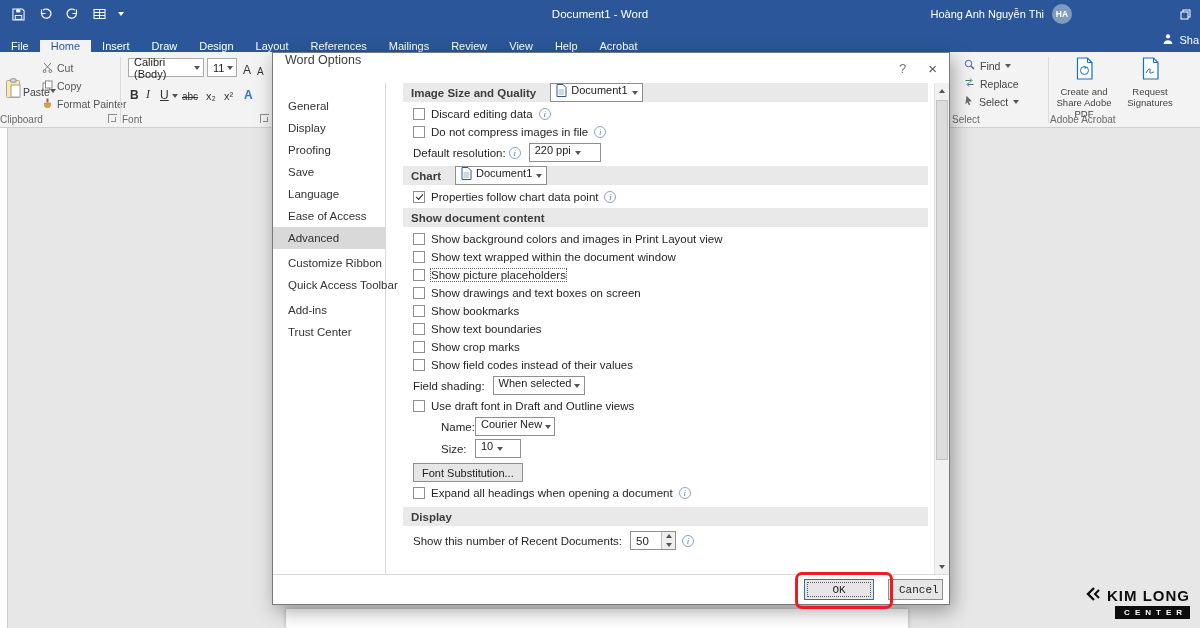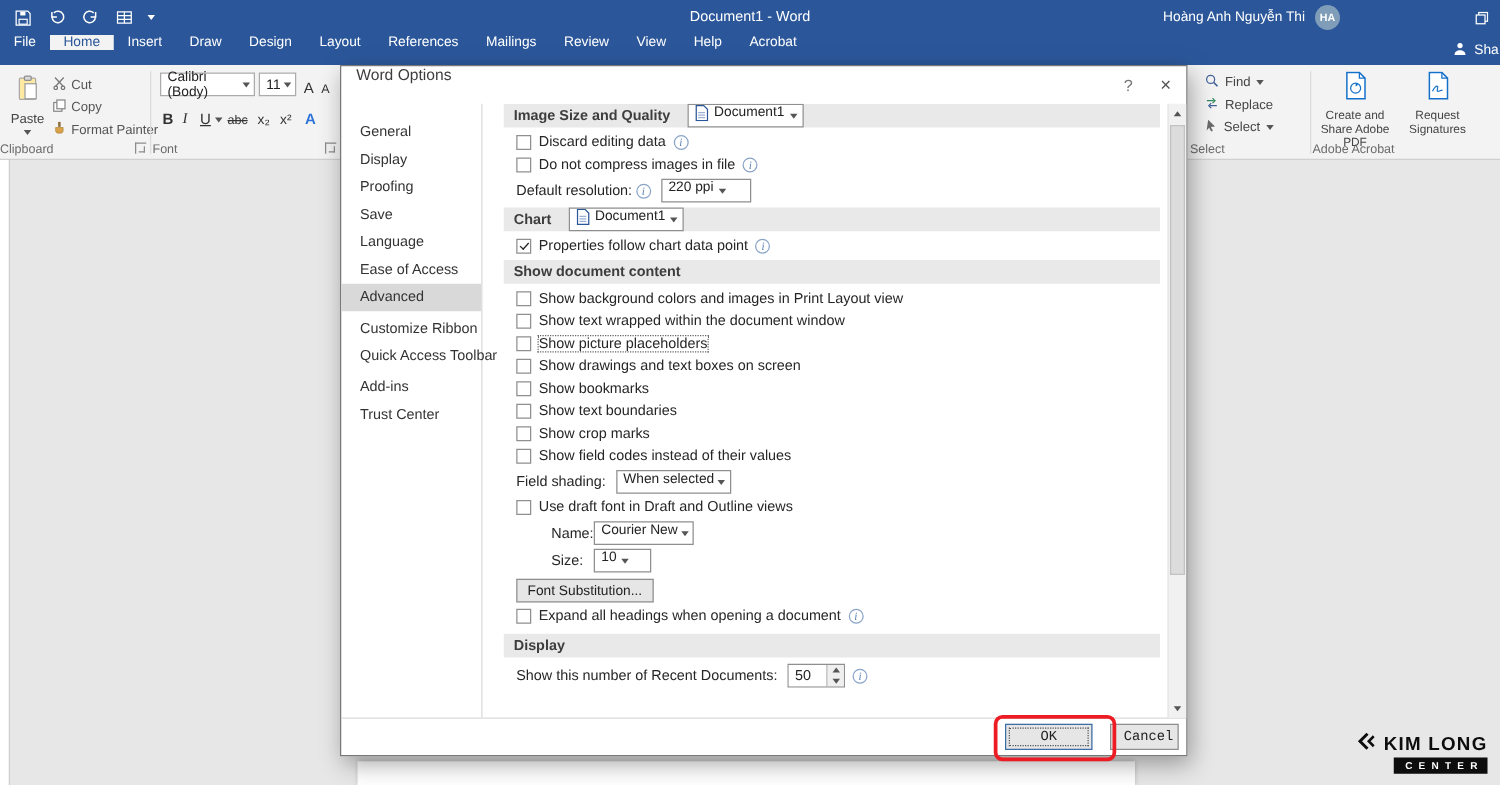--- a/index.html
+++ b/index.html
@@ -13,36 +13,36 @@
   .qat-caret{width:0;height:0;border-left:3px solid transparent;border-right:3px solid transparent;border-top:4px solid #fff}
   .win-title{position:absolute;left:0;right:0;text-align:center;font-size:11.5px;color:#fff;pointer-events:none}
   .account{position:absolute;right:128px;display:flex;align-items:center;gap:8px}
   .account-name{font-size:11px;color:#fff}
   .avatar{width:20px;height:20px;border-radius:50%;background:#7f9db9;display:flex;align-items:center;justify-content:center;font-size:8.5px;font-weight:bold;color:#fff}
   .win-controls{position:absolute;right:0;top:0;height:28px;display:flex}
   .win-btn{width:30px;height:28px;display:flex;align-items:center;justify-content:center}
 
   
   .tabrow{position:absolute;left:0;top:28px;width:1200px;height:24px;background:var(--titlebar,#2b579a);display:flex;align-items:stretch;color:#fff;z-index:5}
-  .tabs{display:flex;align-items:flex-start}
+  .tabs{display:flex;align-items:flex-end}
   .tab{display:flex;align-items:center;padding:0 11px;font-size:11px;white-space:nowrap}
   .tab.active{background:var(--ribbon_bg,#f3f3f3);color:var(--accent,#2b579a)}
   .tellme{display:flex;align-items:center;gap:6px;margin-left:14px;font-size:11px;white-space:nowrap}
   .share{position:absolute;right:0;top:0;height:24px;display:flex;align-items:center;gap:5px;padding-right:1px;overflow:hidden}
 
   
   .ribbon{position:absolute;left:0;top:52px;width:1200px;height:76px;background:var(--ribbon_bg,#f3f3f3);border-bottom:1px solid #d2d0ce;z-index:4}
   .rgroup{position:absolute;top:0;height:75px}
   .glabel{position:absolute;bottom:2px;left:0;right:0;font-size:10px;color:#6a6a6a;white-space:nowrap}
   .launcher{position:absolute;right:3px;bottom:4px;width:9px;height:9px;border-left:1px solid #8c8c8c;border-top:1px solid #8c8c8c}
   .launcher::after{content:"";position:absolute;right:1px;bottom:1px;width:4px;height:4px;border-right:1.5px solid #8c8c8c;border-bottom:1.5px solid #8c8c8c}
   .gsep{position:absolute;top:5px;height:66px;width:1px;background:#dcdcdc}
 
   .g-clipboard{left:0;width:120px}
-  .paste-btn{position:absolute;left:4px;top:4px;width:36px;height:62px;display:flex;flex-direction:column;align-items:center;padding-top:4px}
+  .paste-btn{position:absolute;left:4px;top:4px;width:36px;height:62px;display:flex;align-items:center;padding-top:4px}
   .plabel{margin-top:5px;color:#444;font-size:10.5px}
   .pcaret{margin-top:3px;width:0;height:0;border-left:3px solid transparent;border-right:3px solid transparent;border-top:4px solid #555}
   .small-cmd{position:absolute;left:42px;display:flex;align-items:center;gap:4px;color:#555;font-size:10.5px;height:16px;white-space:nowrap}
 
   .g-font{left:122px;width:150px;overflow:hidden}
   .combo{position:absolute;top:6px;height:19px;background:#fff;border:1px solid #ababab;display:flex;align-items:center;padding-left:5px;font-size:11px;color:#222}
   .combo .dd-caret{margin-left:auto}
   .font-name{left:6px;width:76px}
   .font-size{left:85px;width:30px}
   .fbtn{position:absolute;top:32px;height:18px;display:flex;align-items:flex-end;padding:0 2px;font-size:12px;color:#333}

